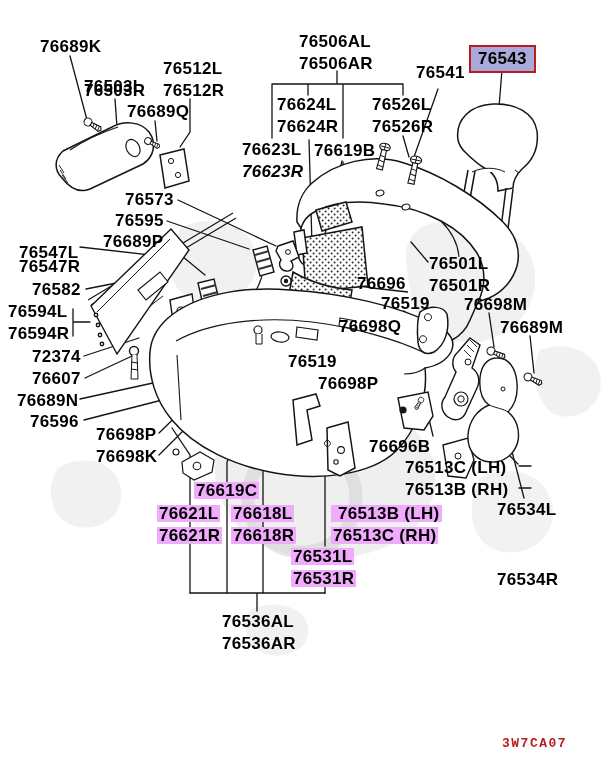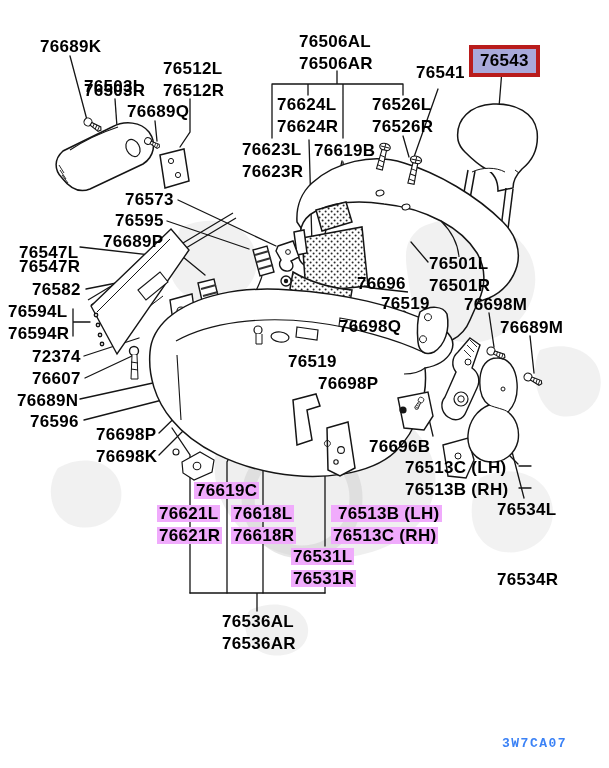--- a/index.html
+++ b/index.html
@@ -7,26 +7,26 @@
     position:relative;width:609px;height:768px;background:#ffffff;overflow:hidden;
     font-family:"Liberation Sans",sans-serif;
   }
   .art{position:absolute;left:0;top:0;}
   .part-label{
     position:absolute;font-weight:bold;font-size:17px;line-height:1;
     letter-spacing:.3px;color:#000;white-space:nowrap;z-index:3;
   }
   .part-label.bg{background:#f0abfc;padding:0 2px;margin:0 -2px;}
   .part-label.hl{
-    background:#a9a9da;border:4px solid #b91c1c;
+    background:#a9a9da;border:2px solid #b91c1c;
     padding:3px 7px 4px;margin:-5px 0 0 -9px;z-index:4;
   }
   .diagram-code{
     position:absolute;font-family:"Liberation Mono",monospace;font-weight:bold;
-    font-size:13px;letter-spacing:1.5px;color:#3b82f6;z-index:3;
+    font-size:13px;letter-spacing:1.5px;color:#b91c1c;z-index:3;
   }
 </style>
 </head>
 <body>
 
 <div class="stage">
 
   <svg class="art" width="609" height="768" viewBox="0 0 609 768">
     <defs>
       <pattern id="dots" width="6" height="6" patternUnits="userSpaceOnUse">
@@ -218,21 +218,21 @@
       <div class="part-label" style="left: 84px; top: 82px;">76503R</div>
       <div class="part-label" style="left: 163px; top: 82px;">76512R</div>
       <div class="part-label" style="left: 127px; top: 103px;">76689Q</div>
       <div class="part-label" style="left: 299px; top: 33px;">76506AL</div>
       <div class="part-label" style="left: 299px; top: 55px;">76506AR</div>
       <div class="part-label" style="left: 277px; top: 96px;">76624L</div>
       <div class="part-label" style="left: 277px; top: 118px;">76624R</div>
       <div class="part-label" style="left: 372px; top: 96px;">76526L</div>
       <div class="part-label" style="left: 372px; top: 118px;">76526R</div>
       <div class="part-label" style="left: 242px; top: 141px;">76623L</div>
-      <div class="part-label" style="left: 242px; top: 163px;">76623R</div>
+      <div class="part-label" style="left: 242px; top: 163px; font-style: italic;">76623R</div>
       <div class="part-label" style="left: 314px; top: 142px;">76619B</div>
       <div class="part-label" style="left: 416px; top: 64px;">76541</div>
       <div class="part-label hl" style="left: 478px; top: 50px;">76543</div>
       <div class="part-label" style="left: 125px; top: 191px;">76573</div>
       <div class="part-label" style="left: 115px; top: 212px;">76595</div>
       <div class="part-label" style="left: 103px; top: 233px;">76689P</div>
       <div class="part-label" style="left: 19px; top: 244px;">76547L</div>
       <div class="part-label" style="left: 19px; top: 258px;">76547R</div>
       <div class="part-label" style="left: 32px; top: 281px;">76582</div>
       <div class="part-label" style="left: 8px; top: 303px;">76594L</div>

